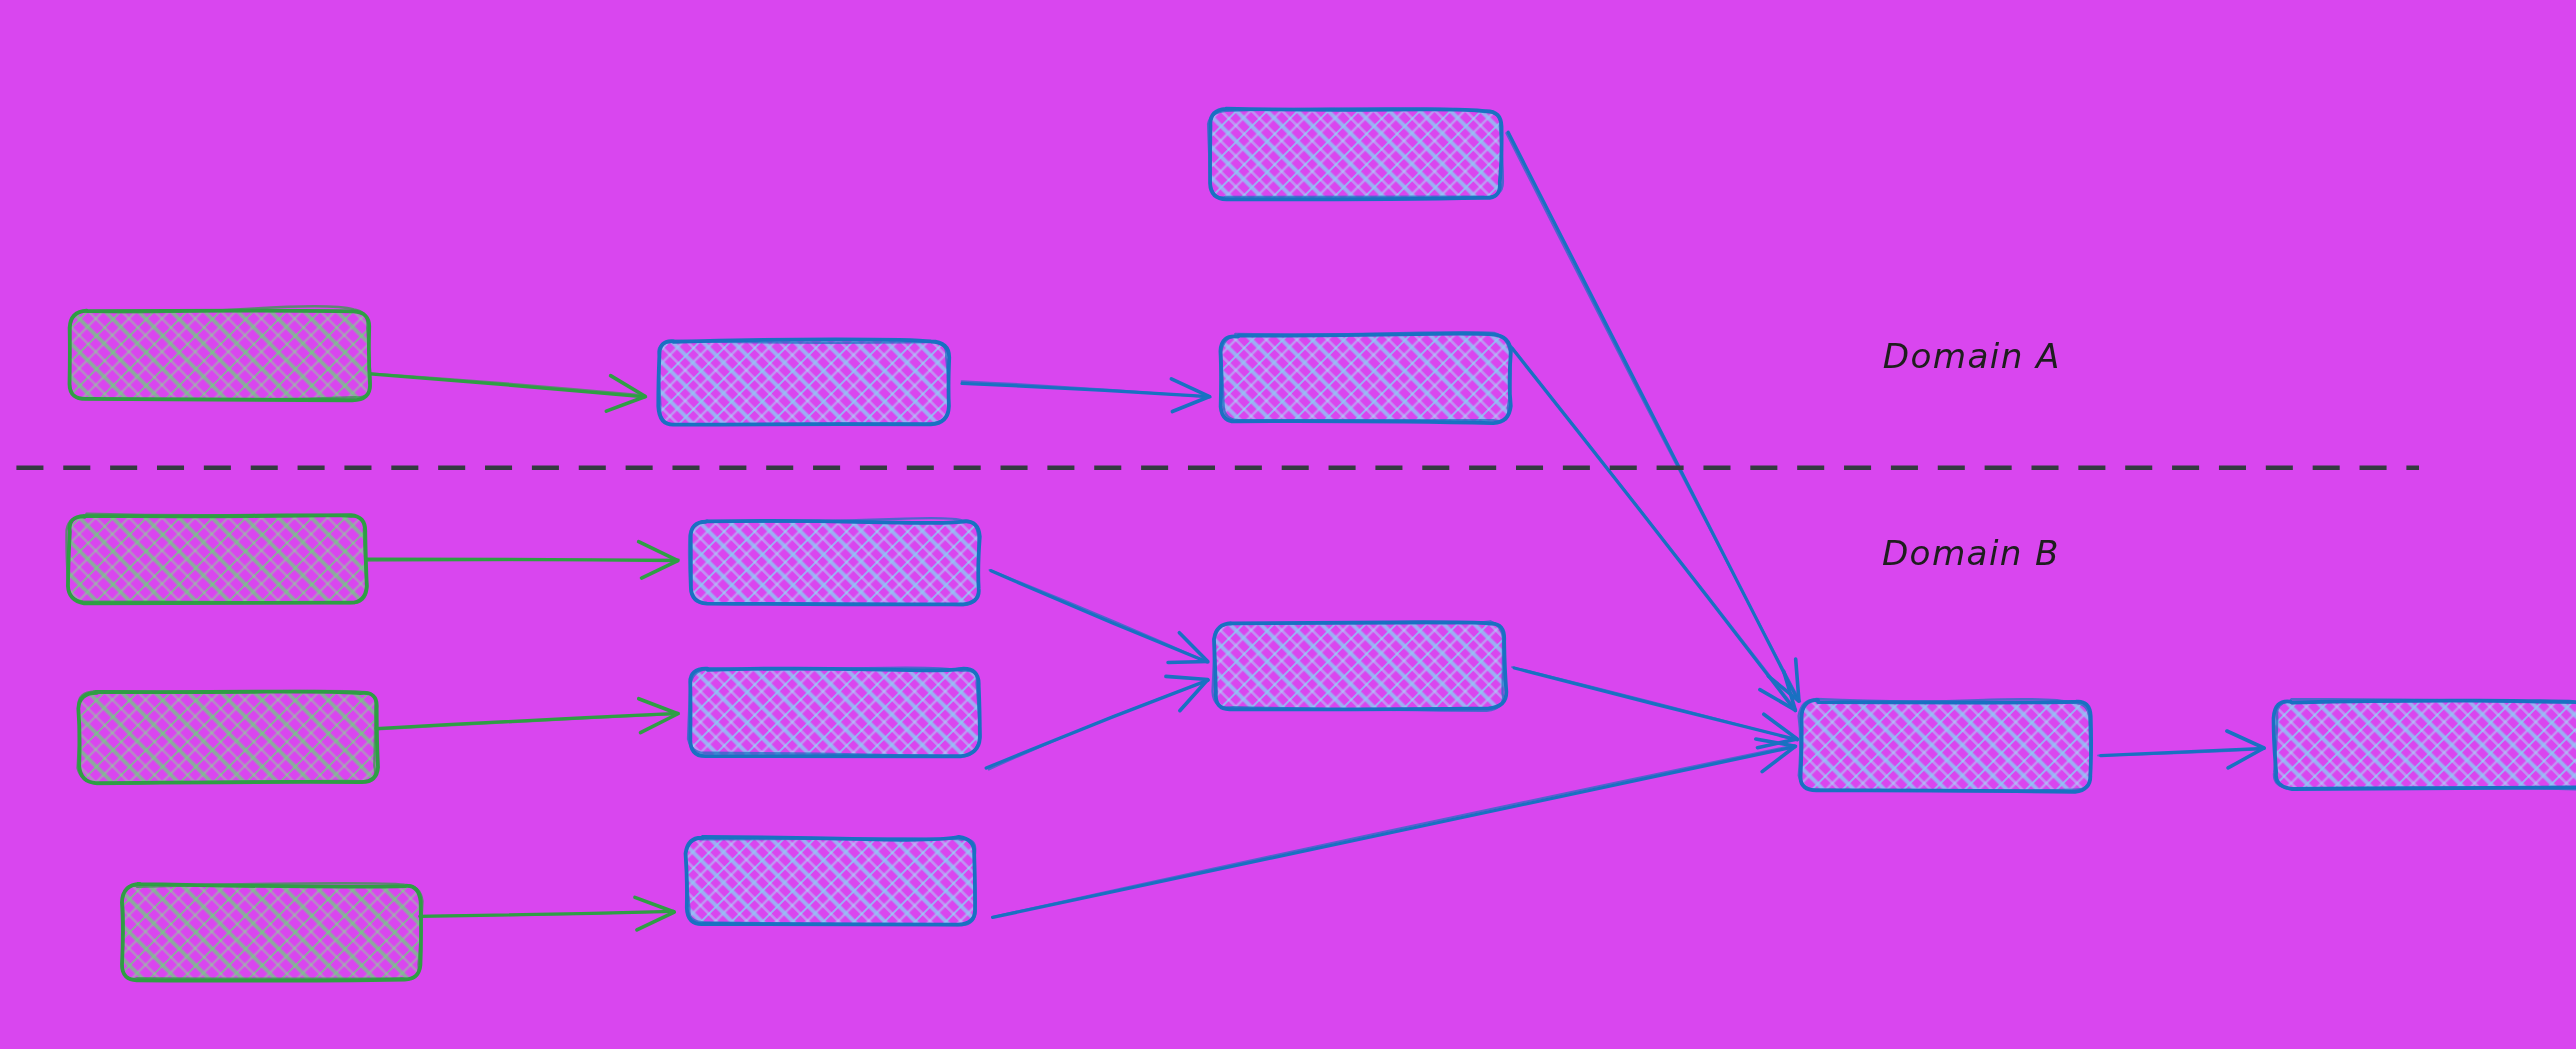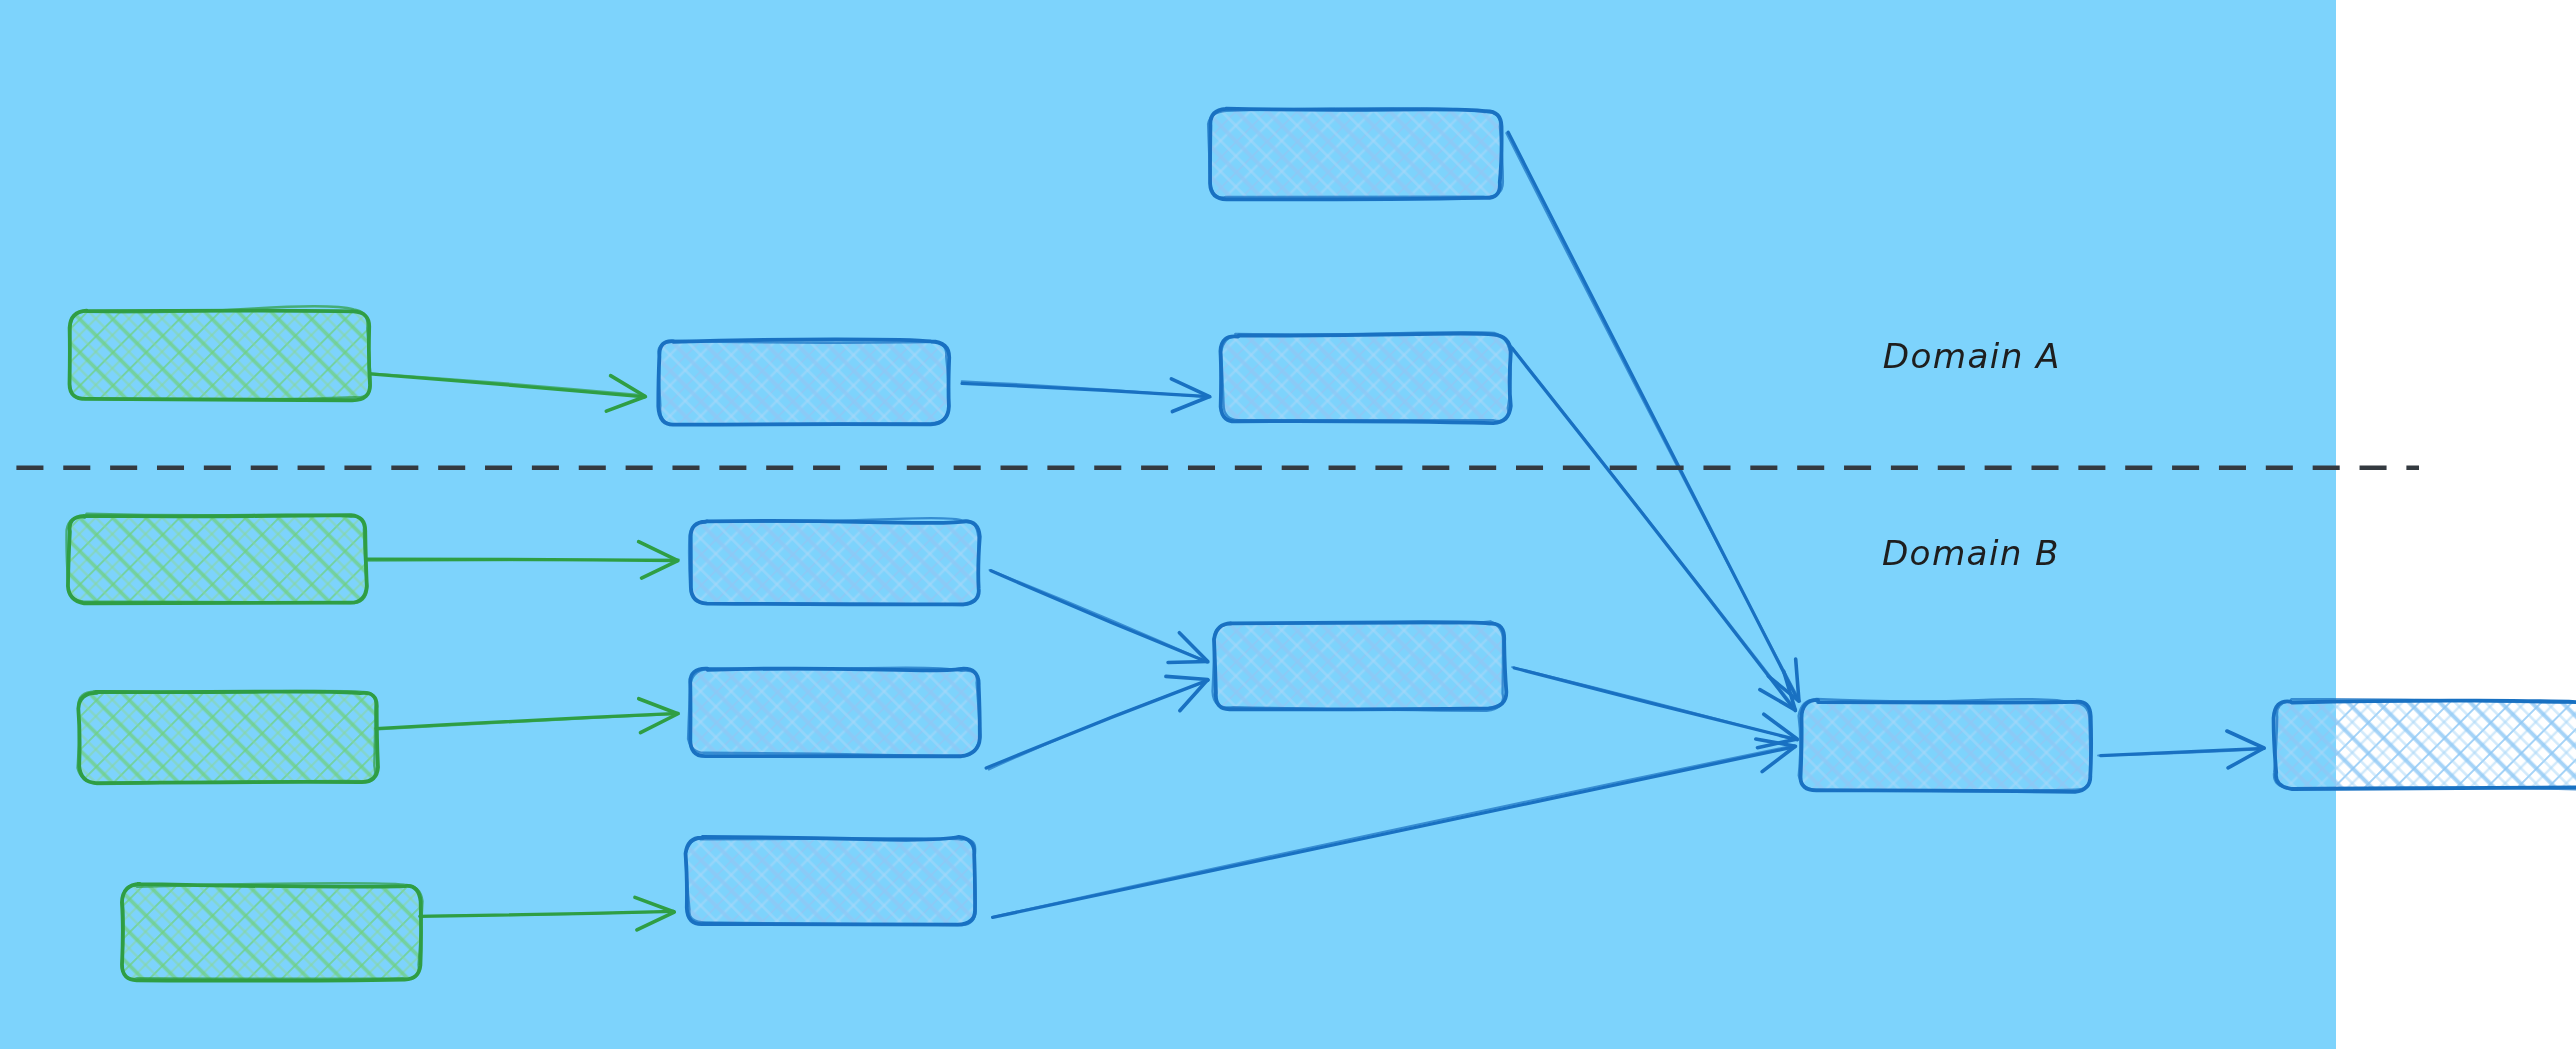--- a/index.html
+++ b/index.html
@@ -8,23 +8,23 @@
     background: #ffffff;
   }
   body {
     width: 2576px;
     height: 1049px;
     overflow: hidden;
     font-family: "DejaVu Sans", sans-serif;
   }
   #canvas {
     position: relative;
-    width: 2336px;
+    width: 2576px;
     height: 1049px;
-    background: #7dd3fc;
+    background: #d946ef;
   }
   #diagram-svg {
     position: absolute;
     inset: 0;
     width: 2576px;
     height: 1049px;
     display: block;
   }
   .domain-label {
     font-family: "DejaVu Sans", sans-serif;

